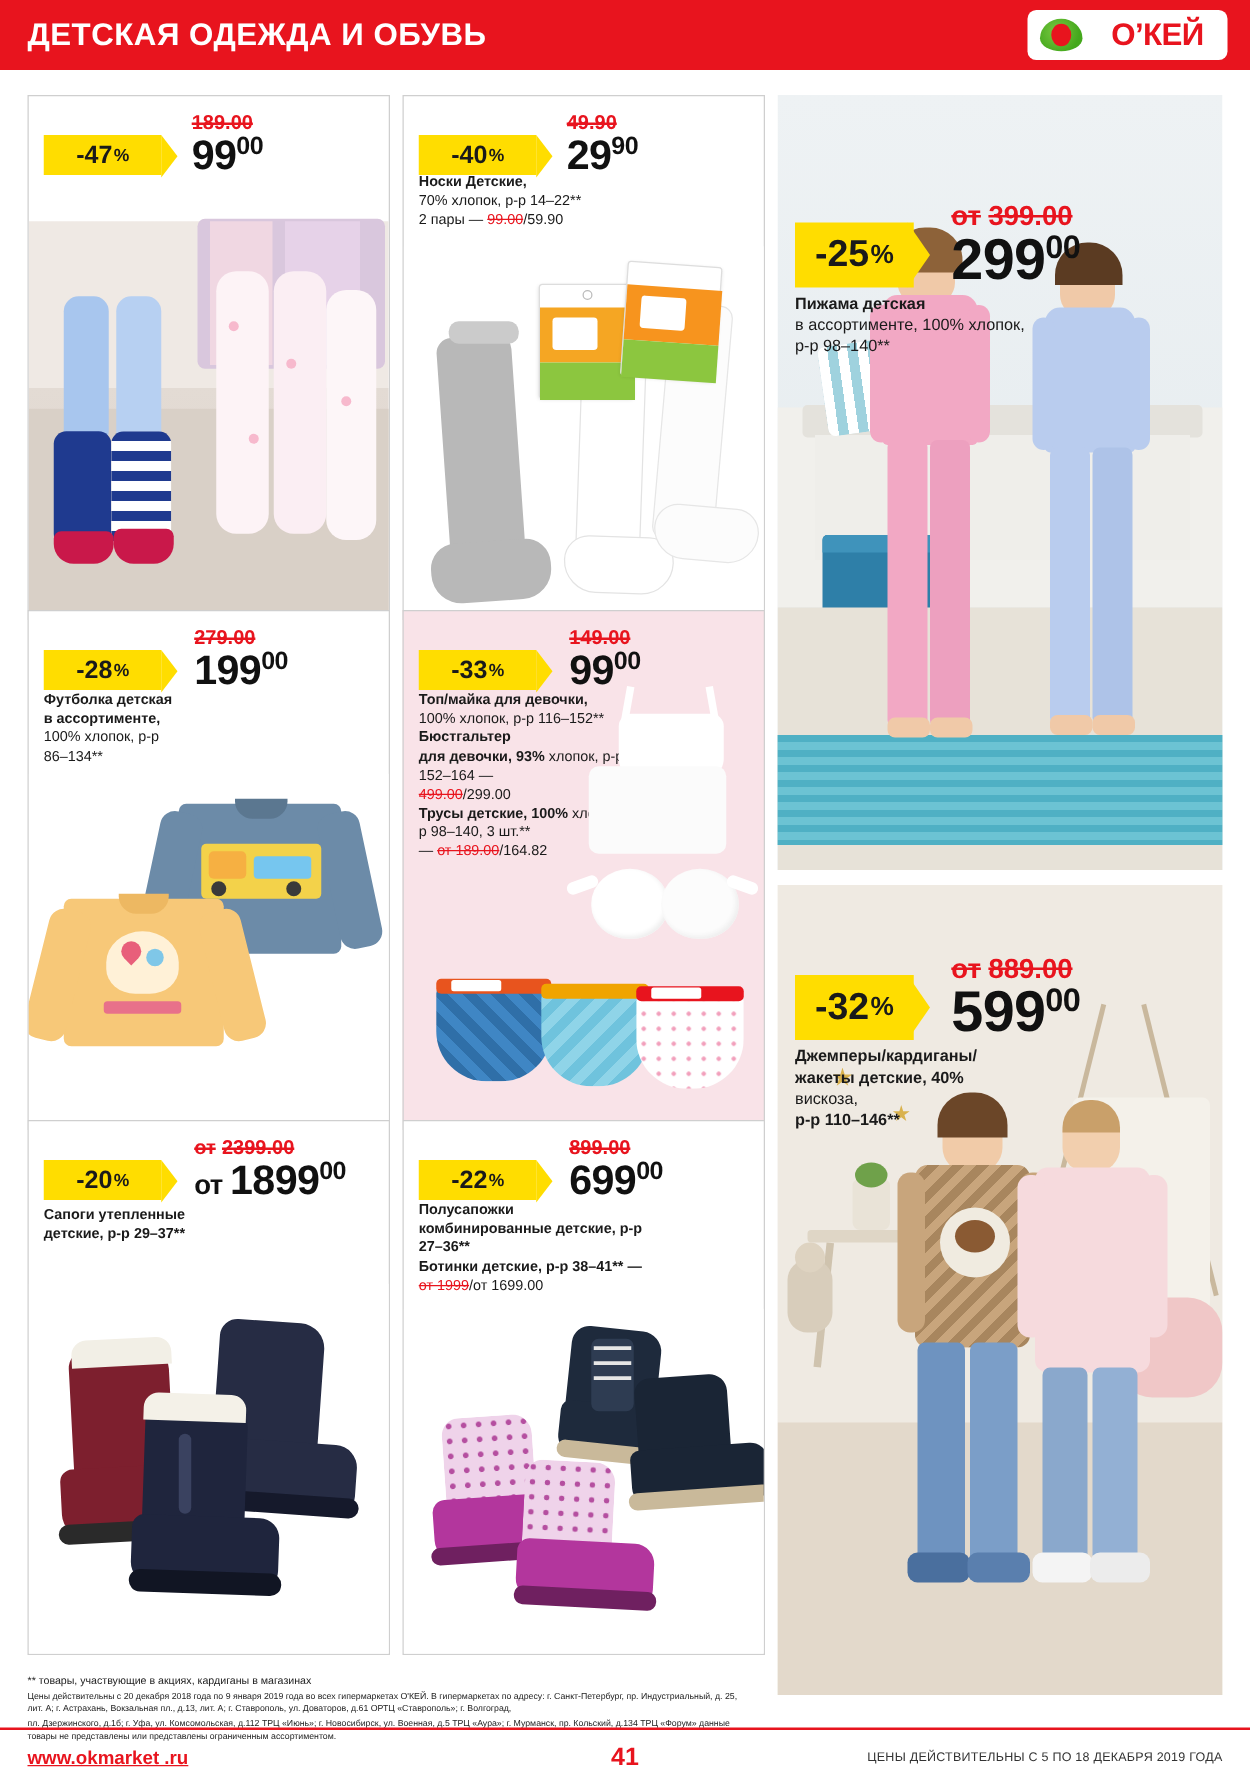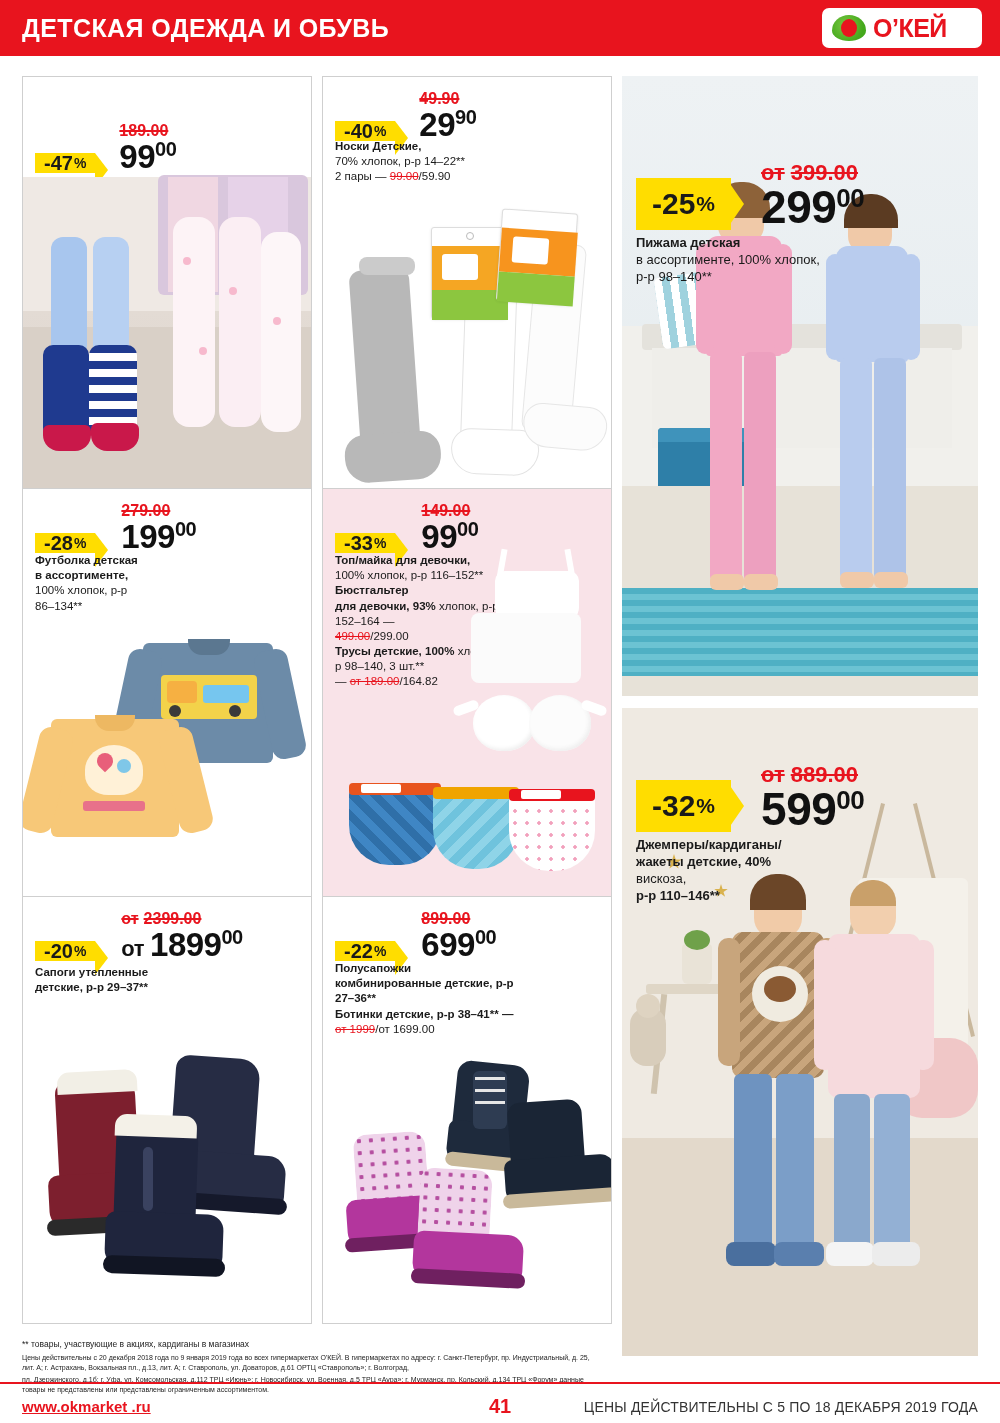--- a/index.html
+++ b/index.html
@@ -18,21 +18,21 @@
     background: #e8141e;
     display: flex; align-items: center; justify-content: space-between;
   }
   .header-title {
     color: #ffffff; font-size: 25px; font-weight: bold;
     letter-spacing: 0.4px; padding-left: 22px; white-space: nowrap;
   }
   .logo {
     margin-right: 18px; background: #ffffff; border-radius: 7px;
     width: 160px; height: 40px; display: flex; align-items: center;
-    padding: 0 10px; gap: 7px;
+    padding: 0 10px; gap: 23px;
   }
   .logo-leaf {
     width: 34px; height: 26px; border-radius: 50%/60% 60% 40% 40%;
     background: radial-gradient(circle at 40% 40%, #7ac943 0%, #44a81c 70%);
     position: relative;
   }
   .logo-leaf::after {
     content:""; position:absolute; left:9px; top:4px; width:16px; height:18px;
     background:#e8141e; border-radius:50%;
   }
@@ -50,21 +50,21 @@
   .badge {
     background: #ffdd00; color: #1a1a1a; font-weight: bold;
     display: inline-flex; align-items: center; justify-content: center;
     position: relative;
   }
   .badge::after {
     content: ""; position: absolute; right: -13px; top: 0;
     border-top: 0 solid transparent; border-bottom: 0 solid transparent;
     border-left: 13px solid #ffdd00;
   }
-  .badge.sm { height: 20px; padding: 0 9px; font-size: 20px; text-align: center; }
+  .badge.sm { height: 32px; padding: 0 26px; font-size: 20px; text-align: center; }
   .badge.sm::after { border-top-width: 17px; border-bottom-width: 17px; }
   .badge.sm .pct { font-size: 14px; margin-left: 1px; }
 
   .badge.lg { height: 52px; padding: 0 16px; font-size: 30px; }
   .badge.lg::after { border-top-width: 26px; border-bottom-width: 26px; border-left-width: 18px; }
   .badge.lg .pct { font-size: 21px; margin-left: 1px; }
 
   .oldprice {
     color: #e8141e; font-size: 16px; font-weight: bold;
     text-decoration: line-through; text-decoration-thickness: 2px;
@@ -93,21 +93,21 @@
   .bottombar {
     position: absolute; left: 0; top: 1390px; width: 1000px; height: 33px;
     display: flex; align-items: center;
   }
   .site { color: #e8141e; font-size: 15px; font-weight: bold; padding-left: 22px; }
   .pagenum {
     position: absolute; left: 0; right: 0; text-align: center;
     color: #e8141e; font-size: 20px; font-weight: bold;
   }
   .valid {
-    position: absolute; right: 22px; font-size: 14px; color: #333; letter-spacing: .2px;
+    position: absolute; right: 22px; font-size: 10px; color: #333; letter-spacing: .2px;
   }
   .redline { position: absolute; left: 0; top: 1382px; width: 1000px; height: 2px; background: #e8141e; }
 
   
   .ph { position: absolute; }
 
   
   .sc-tights { background: linear-gradient(#efe9e4 0%, #efe9e4 42%, #e3dbd4 42%, #ddd4cc 100%); }
   
   .sc-socks { background: #ffffff; }
@@ -134,21 +134,21 @@
 </div>
 
 <div class="page">
 
   <div class="card" style="left:22px; top:20px; width:290px; height:420px;">
     <div style="position:absolute;left:12px;top:14px;display:flex;align-items:flex-end;gap:10px;">
       <div class="badge sm">
         <span>-47</span>
           <span class="pct">%</span>
       </div>
-      <div class="pricecol" style="margin-left:14px;margin-top:32px;">
+      <div class="pricecol" style="margin-left:14px;">
         <div class="oldprice">189.00</div>
         <div class="newprice">
           <span>99</span><span class="cents">00</span>
         </div>
       </div>
     </div>
 
     <div class="photo sc-tights" style="left:0;top:100px;width:288px;height:318px;">
       <div class="ph" style="left:135px;top:-2px;width:150px;height:120px;background:#d9c7dd;border-radius:6px;"></div>
       <div class="ph" style="left:145px;top:0px;width:50px;height:115px;background:#f0d7e2;"></div>

